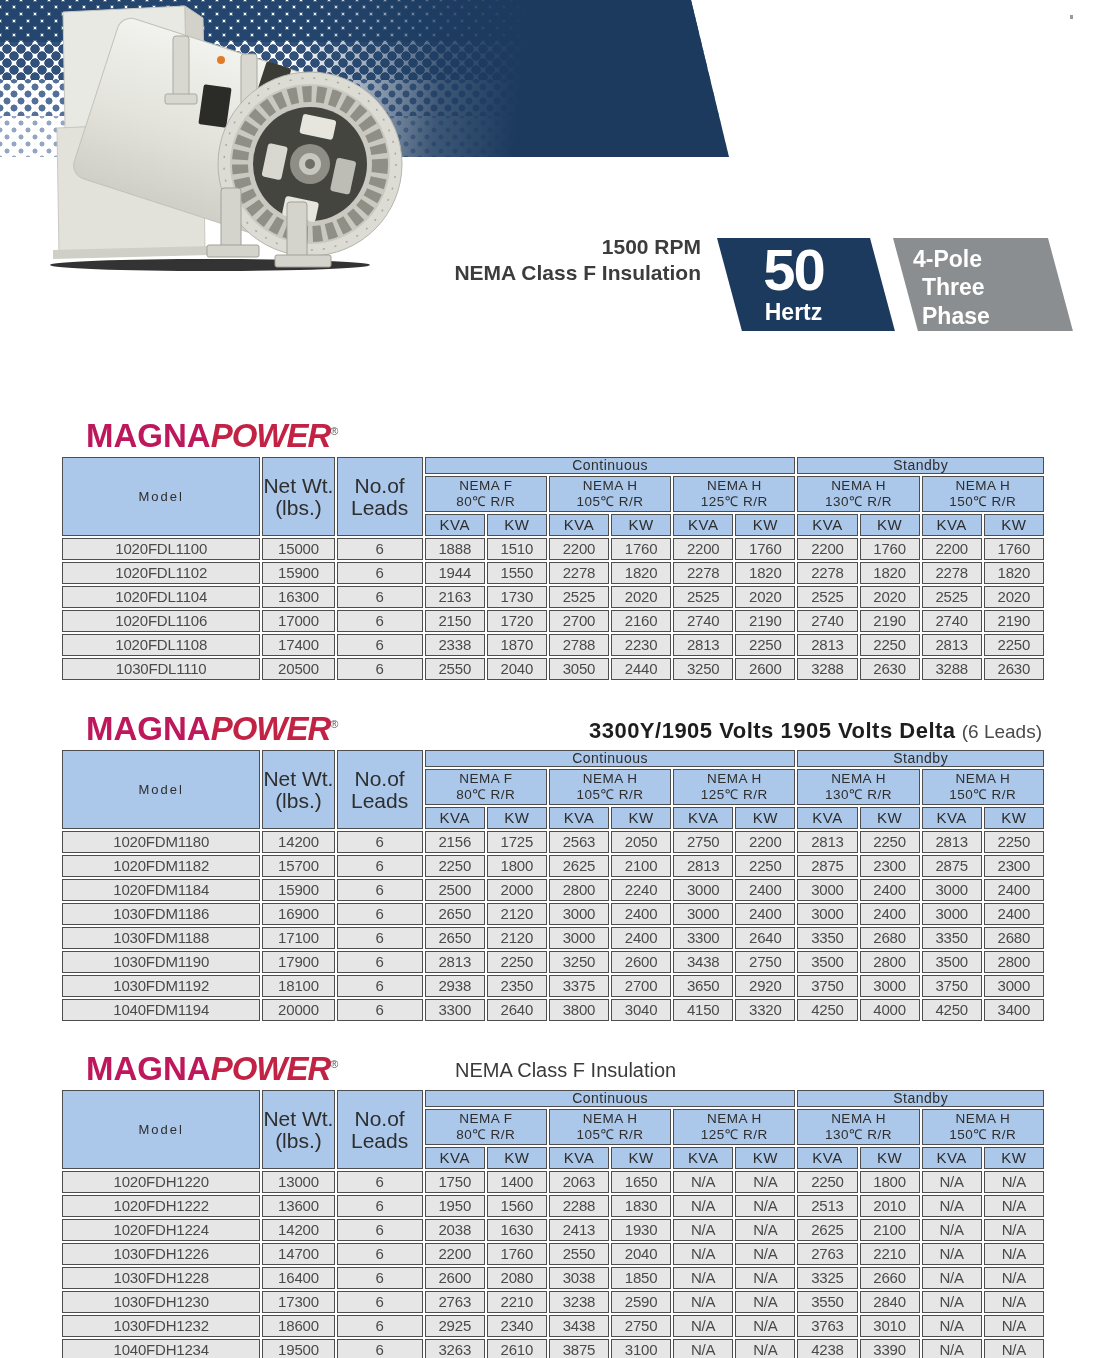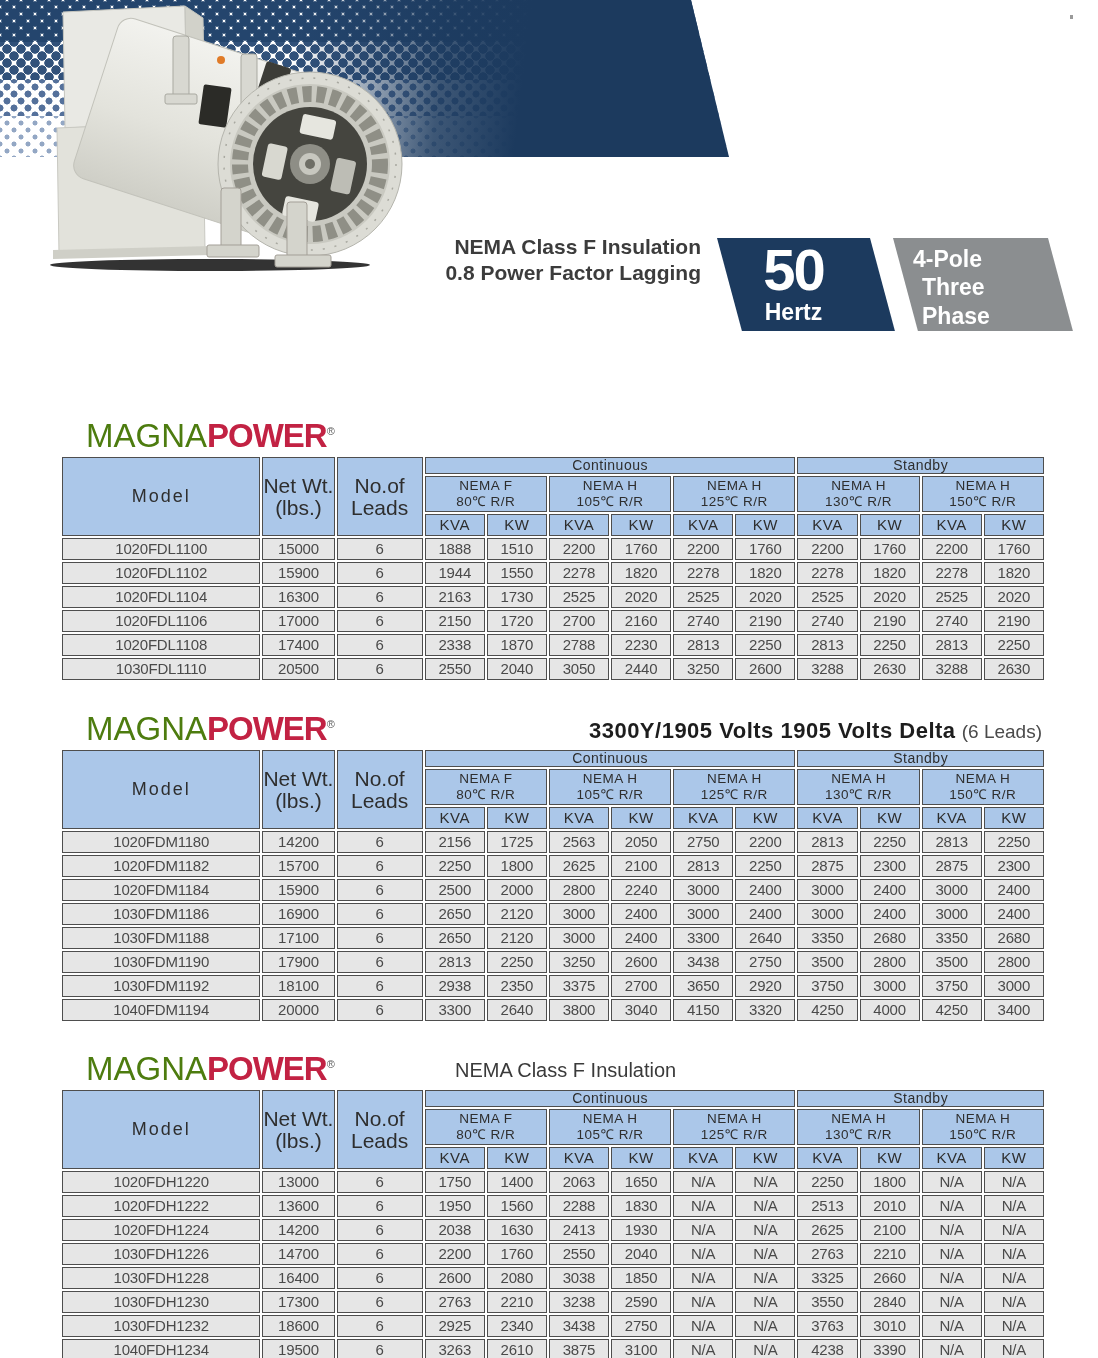--- a/index.html
+++ b/index.html
@@ -46,36 +46,36 @@
   .pole{left:893px;width:155px;background:#8b8e90;}
   .pole .l1{font-size:23px;font-weight:bold;color:#fff;padding:8px 0 0 20px;line-height:27px;}
   .pole .l2{font-size:23px;font-weight:bold;color:#fff;padding-left:29px;line-height:29px;}
   .pole .l3{font-size:20px;font-weight:bold;color:#fff;padding-left:33px;line-height:28px;}
 
   
   .section{position:absolute;left:60px;width:986px;}
   .sec-head{position:relative;}
   .h42{height:42px;} .h48{height:48px;}
   .logo{position:absolute;left:26px;bottom:3px;font-size:33px;line-height:1;white-space:nowrap;}
-  .logo .m{color:#4d7c0f;font-weight:normal;letter-spacing:0;margin-top:16px;}
-  .logo .p{color:#c22243;font-weight:bold;letter-spacing:-1px;}
+  .logo .m{color:#be185d;font-weight:bold;letter-spacing:0;margin-top:16px;}
+  .logo .p{color:#c22243;font-weight:bold;font-style:italic;letter-spacing:-1px;}
   .logo .reg{font-size:11px;color:#5a5a5a;vertical-align:super;}
   .sec-note{position:absolute;left:395px;bottom:6px;font-size:20px;color:#3a3a3a;}
   .sec-title{position:absolute;right:4px;bottom:4px;font-size:22px;color:#4a4a4a;white-space:nowrap;}
   .sec-title b{color:#1d1d1d;letter-spacing:0.5px;}
   .sec-title.small{font-size:21px;}
   .sec-title .note{font-size:19px;}
 
   table.spec{border-collapse:separate;border-spacing:2px;width:986px;table-layout:fixed;background:#fff;}
   table.spec th,table.spec td{border:1px solid #4e4e4e;padding:0;text-align:center;overflow:hidden;}
   table.spec th{background:#abc7e9;color:#2e2e2e;font-weight:normal;}
   th.grp{font-size:14px;height:15px;line-height:15px;letter-spacing:0.5px;}
   th.nema{font-size:13.5px;line-height:16px;height:34px;letter-spacing:0.5px;}
   th.unit{font-size:15px;height:20px;line-height:20px;letter-spacing:0.5px;}
-  th.c1{font-size:18px;letter-spacing:2px;color:#2b2b2b;}
+  th.c1{font-size:13px;letter-spacing:2px;color:#2b2b2b;}
   th.c2,th.c3{font-size:21px;line-height:22px;color:#2b2b2b;}
   table.spec td{background:#e6e6e6;color:#4a4a4a;font-size:15px;height:20px;line-height:20px;
                 letter-spacing:-0.2px;}
   td.model{font-size:15px;}
   td.wt{font-size:13.5px;}
 </style>
 </head>
 <body>
 
 <div class="page">
@@ -141,22 +141,22 @@
 
     <g fill="#d4d4cc" stroke="#a39f97">
       <rect x="196" y="186" width="20" height="60" rx="3"></rect>
       <rect x="182" y="243" width="52" height="12" rx="2"></rect>
       <rect x="262" y="200" width="20" height="56" rx="3"></rect>
       <rect x="250" y="253" width="56" height="12" rx="2"></rect>
     </g>
   </svg>
 
   <div class="specs">
+    <div>1500 RPM</div>
     <div>NEMA Class F Insulation</div>
-    <div>0.8 Power Factor Lagging</div>
   </div>
 
   <div class="badge hz">
     <div class="badge-inner">
       <div class="big">50</div>
       <div class="unit">Hertz</div>
     </div>
   </div>
 
   <div class="badge pole">

